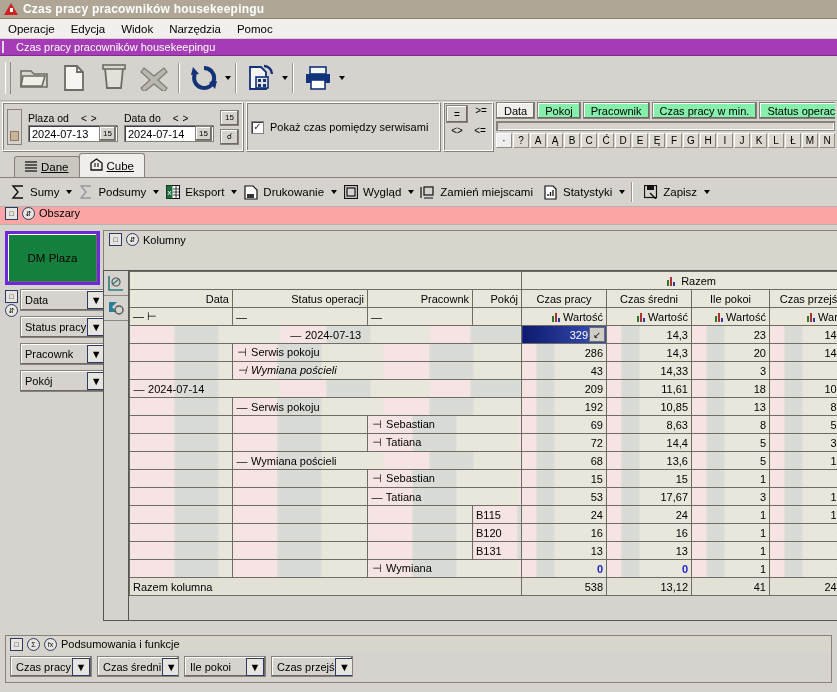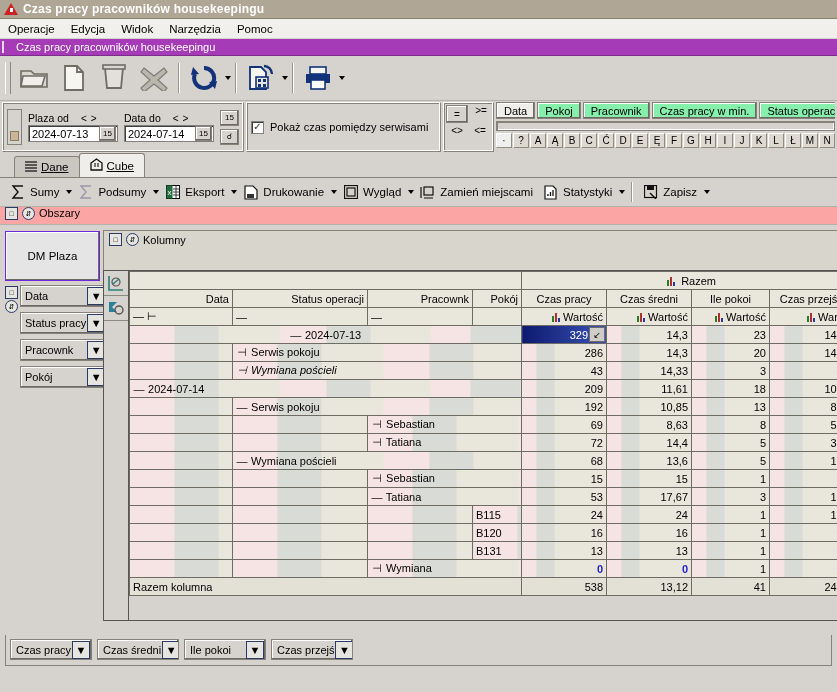--- a/index.html
+++ b/index.html
@@ -81,21 +81,21 @@
   .cbtn .ic{width:15px;height:15px;display:flex;align-items:center;justify-content:center;}
   
   #obszary{height:17px;background:#fca5a5;display:flex;align-items:flex-start;gap:4px;padding-left:5px;
            border-bottom:1px solid #b5b2ac;font-size:11px;}
   .minibox{width:11px;height:11px;border:1px solid #2b3a66;background:#e7e5e0;
            display:flex;align-items:center;justify-content:center;font-size:7px;line-height:1;}
   .minibox.rnd{border-radius:50%;}
   
   #main{display:flex;height:396px;background:#d6d3ce;}
   #leftpane{width:103px;padding:6px 3px 0 5px;box-sizing:border-box;}
-  .plazabox{height:48px;background:#e5e5e5;border:1px solid #6d28d9;
+  .plazabox{height:48px;background:#15803d;border:3px solid #6d28d9;
             box-shadow:inset -1px -1px 0 #6d6a64, inset 1px 1px 0 #fff;
             display:flex;align-items:center;justify-content:center;font-size:11.5px;margin-bottom:4px;}
   .dimrow{display:flex;align-items:flex-start;gap:2px;}
   .dimstack{display:flex;flex-direction:column;gap:1px;padding-top:1px;}
   .dims{flex:1;display:flex;flex-direction:column;gap:5px;}
   .dimbtn{height:20px;background:#d6d3ce;border:1px solid #868279;
           box-shadow:inset -1px -1px 0 #6d6a64, inset 1px 1px 0 #fff;
           display:flex;align-items:center;justify-content:space-between;padding-left:4px;font-size:11px;
           overflow:hidden;white-space:nowrap;}
   .ddarrow{width:16px;height:16px;margin:1px;border:1px solid #2b3a66;background:#e7e5e0;
@@ -679,20 +679,26 @@
           </table>
         <div style="flex:1;background:#d6d3ce"></div>
       </div>
     </div>
   </div>
 </div>
 
 <div id="botspacer"></div>
 
 <div id="botpanel">
+  <div class="botheader">
+    <span class="minibox">□</span>
+    <span class="minibox rnd">Σ</span>
+    <span class="minibox rnd">fx</span>
+    <span>Podsumowania i funkcje</span>
+  </div>
   <div class="botbtns">
     <div class="mbtn">
       <span>Czas pracy</span>
       <span class="ddarrow">▼</span>
     </div>
     <div class="mbtn">
       <span>Czas średni</span>
       <span class="ddarrow">▼</span>
     </div>
     <div class="mbtn">

